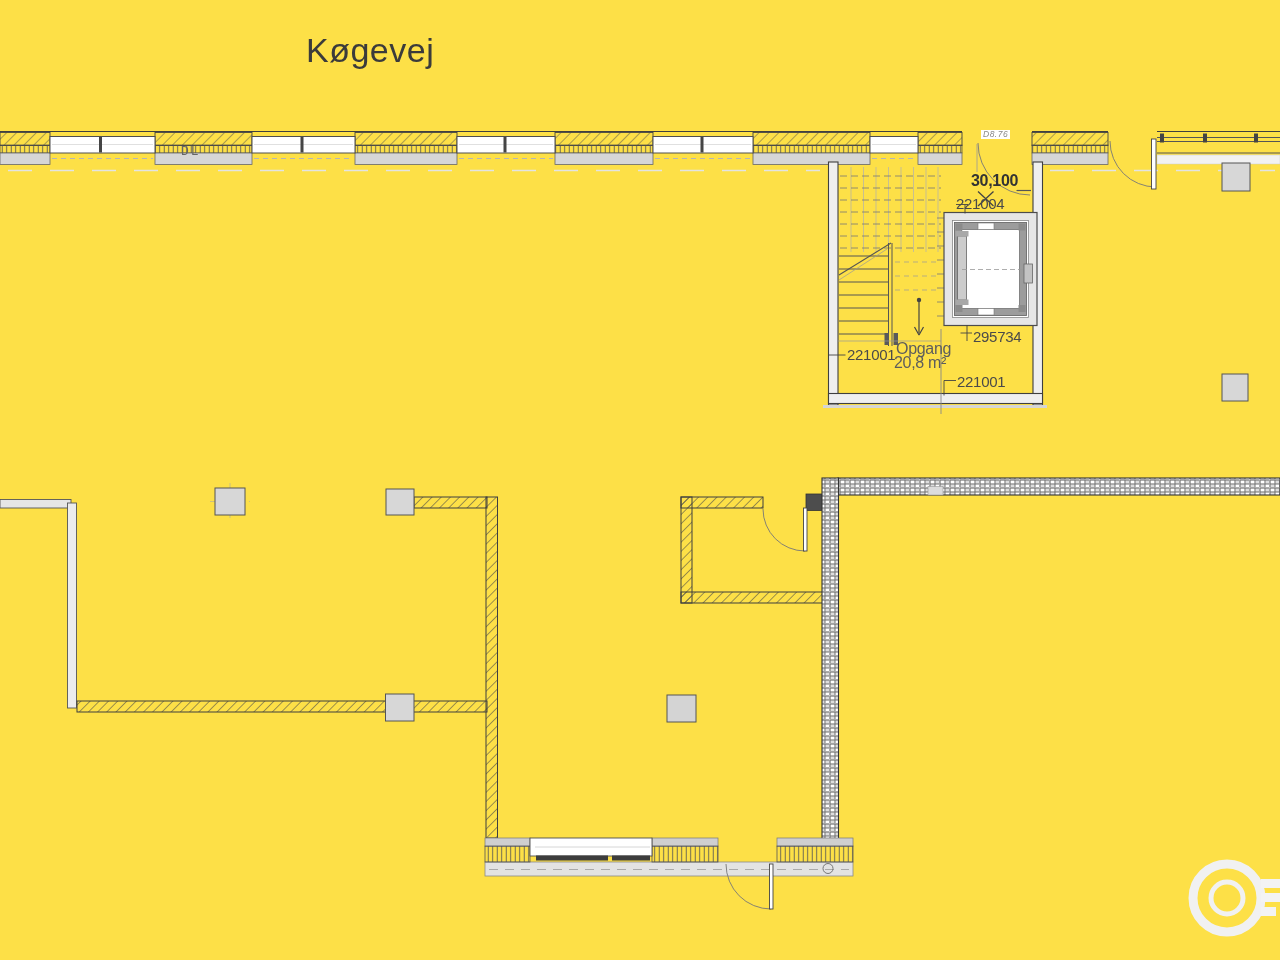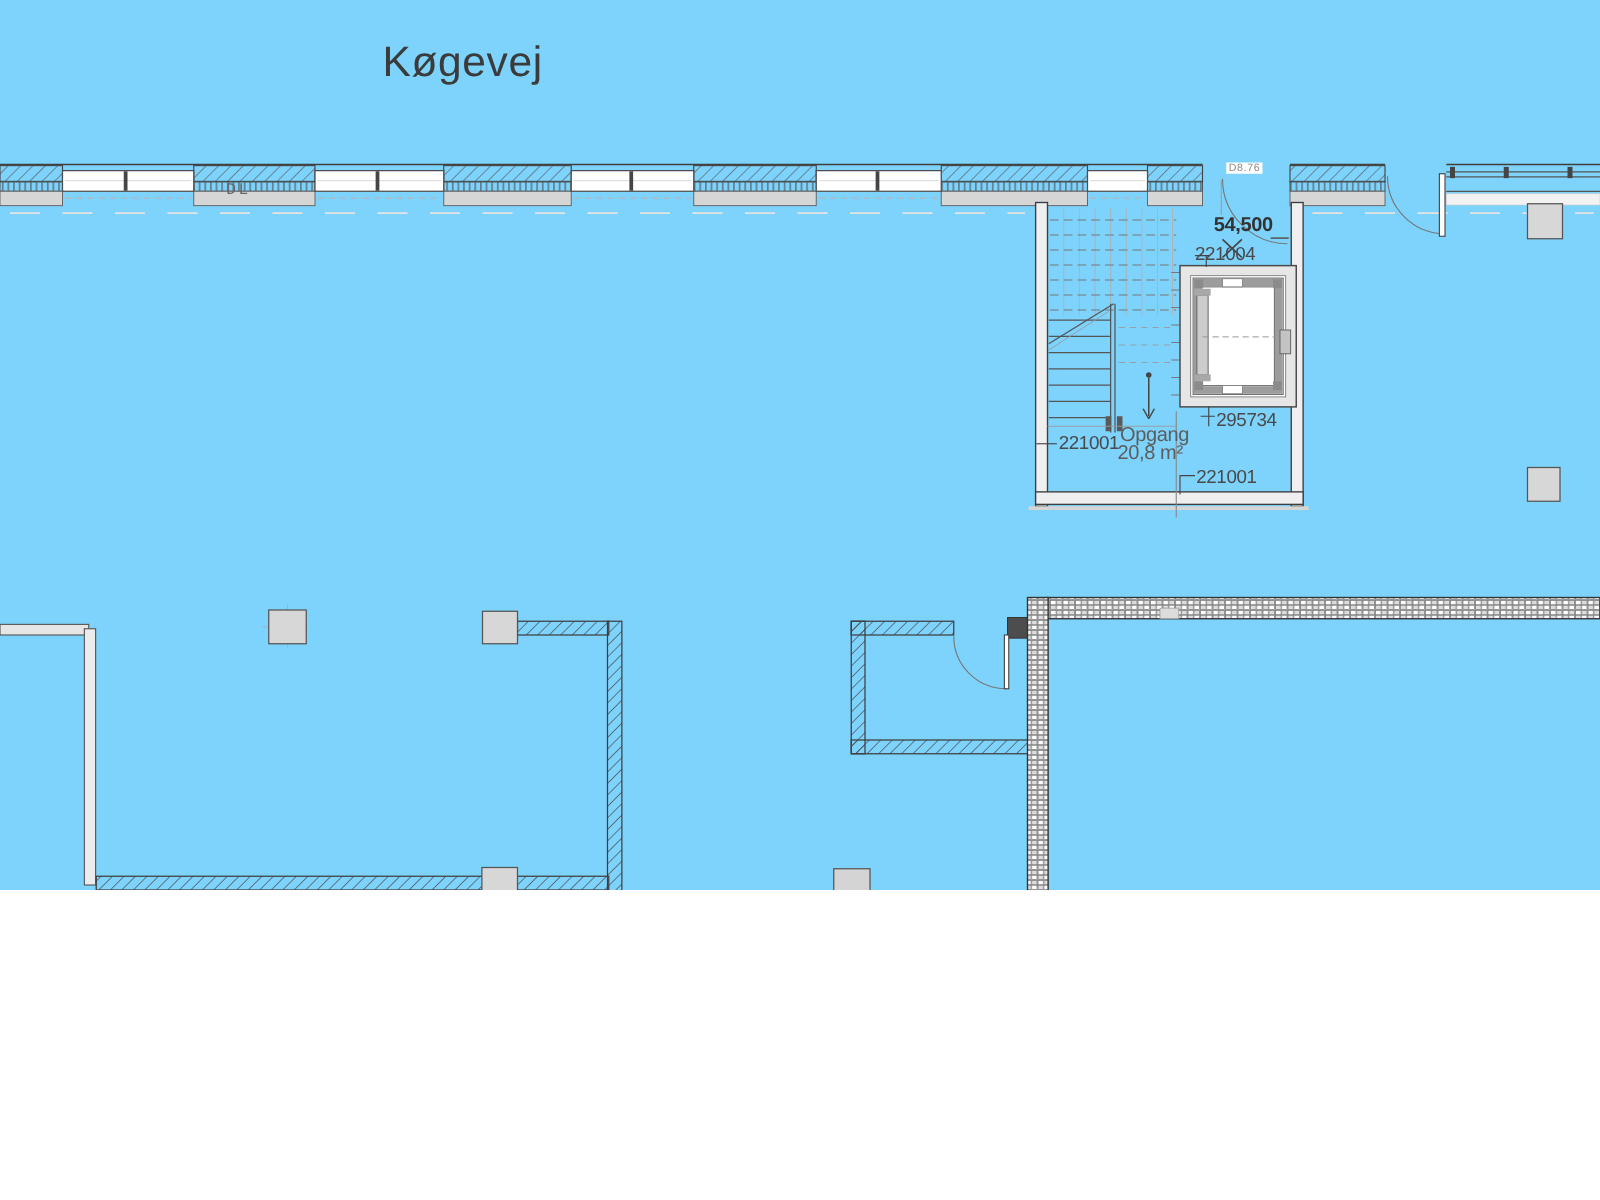--- a/index.html
+++ b/index.html
@@ -1,16 +1,16 @@
 <!DOCTYPE html>
 <html><head>
 <meta charset="utf-8">
 <style>
   html,body{margin:0;padding:0;background:#fff;}
-  .plan{position:relative;width:1280px;height:712px;background:#7dd3fc;overflow:hidden;
+  .plan{position:relative;width:1280px;height:960px;background:#fde047;overflow:hidden;
         font-family:"Liberation Sans", sans-serif;text-align:center;}
   .plan svg{position:absolute;left:0;top:0;}
   .lbl{position:absolute;color:#4a4a4a;white-space:nowrap;letter-spacing:-0.3px;line-height:1;}
   .street{font-size:34px;color:#3b3b3b;letter-spacing:0.5px;}
   .dl{font-size:13px;color:#666;letter-spacing:2px;font-family:Liberation Mono, monospace;}
   .tag{font-size:8.5px;color:#8a8a8a;background:#fff;padding:0 2px;letter-spacing:.5px;}
   .level{font-size:16px;font-weight:700;color:#333;}
   .room{font-size:15px;color:#4a4a4a;}
   .stairname{font-size:16px;color:#5d5d5d;}
 </style>
@@ -230,22 +230,22 @@
     <circle cx="1227" cy="898" r="34" fill="none" stroke="#f1f1f1" stroke-width="9"></circle>
     <circle cx="1227" cy="898" r="16" fill="none" stroke="#f1f1f1" stroke-width="5"></circle>
     <rect x="1261" y="879" width="19" height="9" fill="#f3f3f3"></rect>
     <rect x="1261" y="893" width="19" height="9" fill="#f3f3f3"></rect>
     <rect x="1261" y="907" width="15" height="9" fill="#f3f3f3"></rect>
   </g>
 </svg>
 
 <div class="lbl street" style="left:306px;top:33px;">Køgevej</div>
 <div class="lbl dl" style="left:181px;top:145px;">DL</div>
-<div class="lbl tag" style="left:981px;top:130px;">D8.76</div>
-<div class="lbl level" style="left:971px;top:173px;">54,500</div>
+<div class="lbl tag" style="left:981px;top:130px;font-style:italic;">D8.76</div>
+<div class="lbl level" style="left:971px;top:173px;">30,100</div>
 <div class="lbl room" style="left:925px;top:196px;margin-left:31px;">221004</div>
 <div class="lbl room" style="left:973px;top:329px;">295734</div>
 <div class="lbl room" style="left:847px;top:347px;">221001</div>
 <div class="lbl stairname" style="left:896px;top:341px;">Opgang</div>
 <div class="lbl stairname" style="left:894px;top:355px;">20,8 m²</div>
 <div class="lbl room" style="left:957px;top:374px;">221001</div>
 
 </div>
 
 </body></html>

